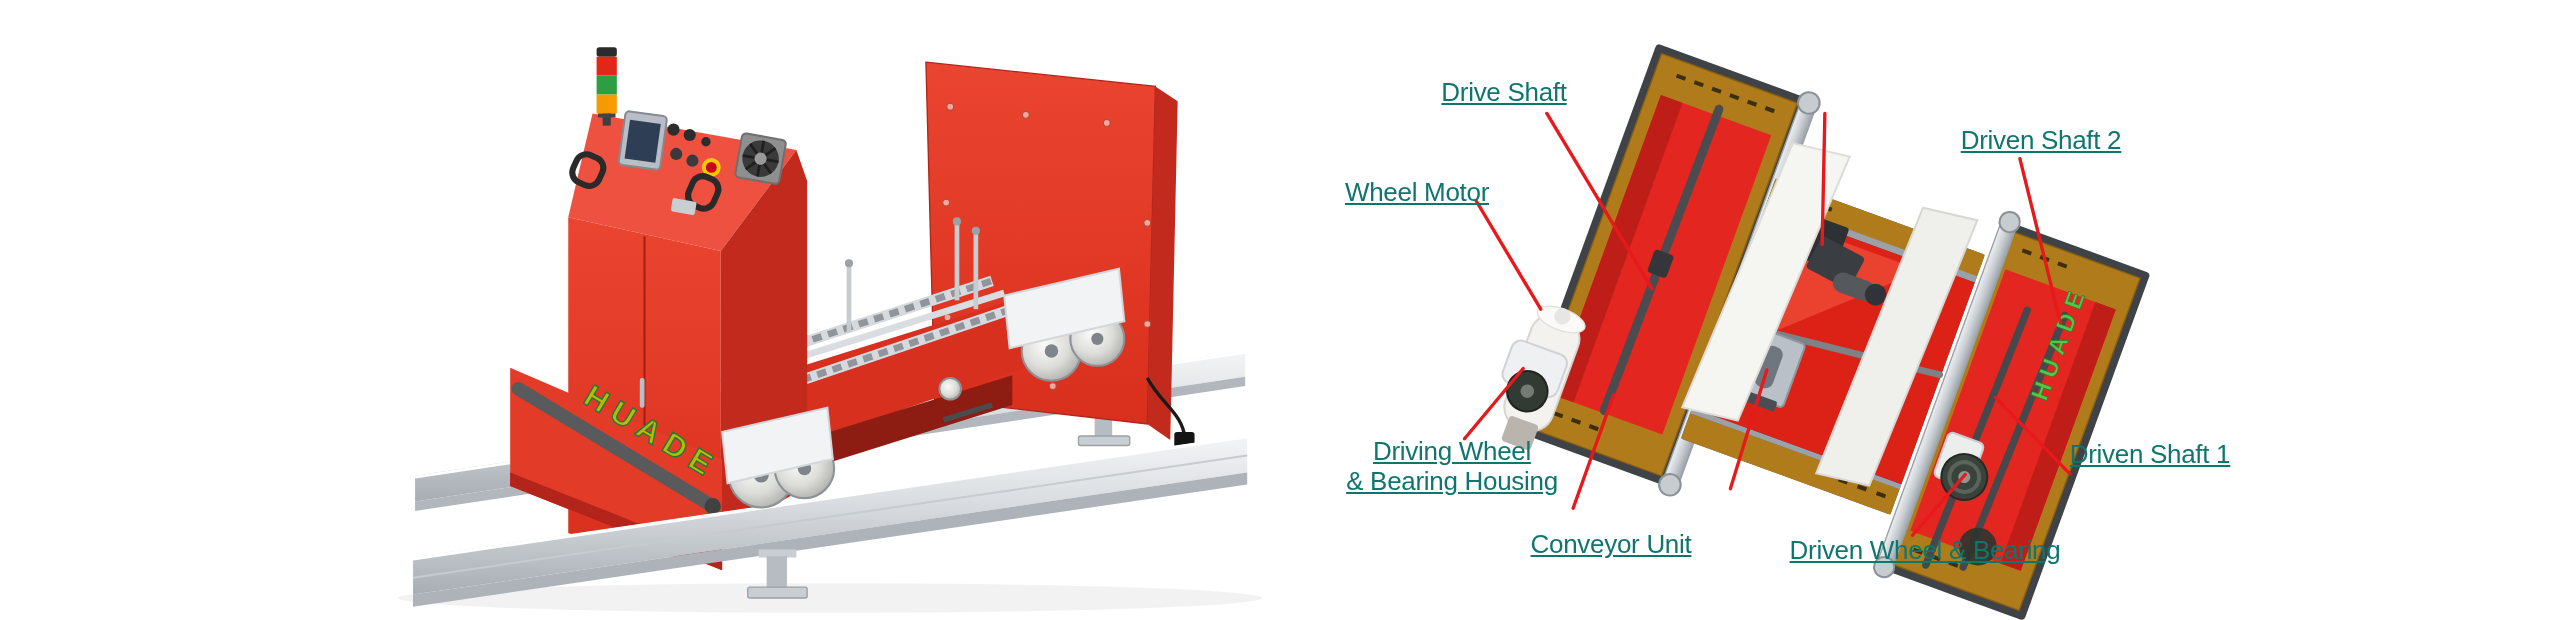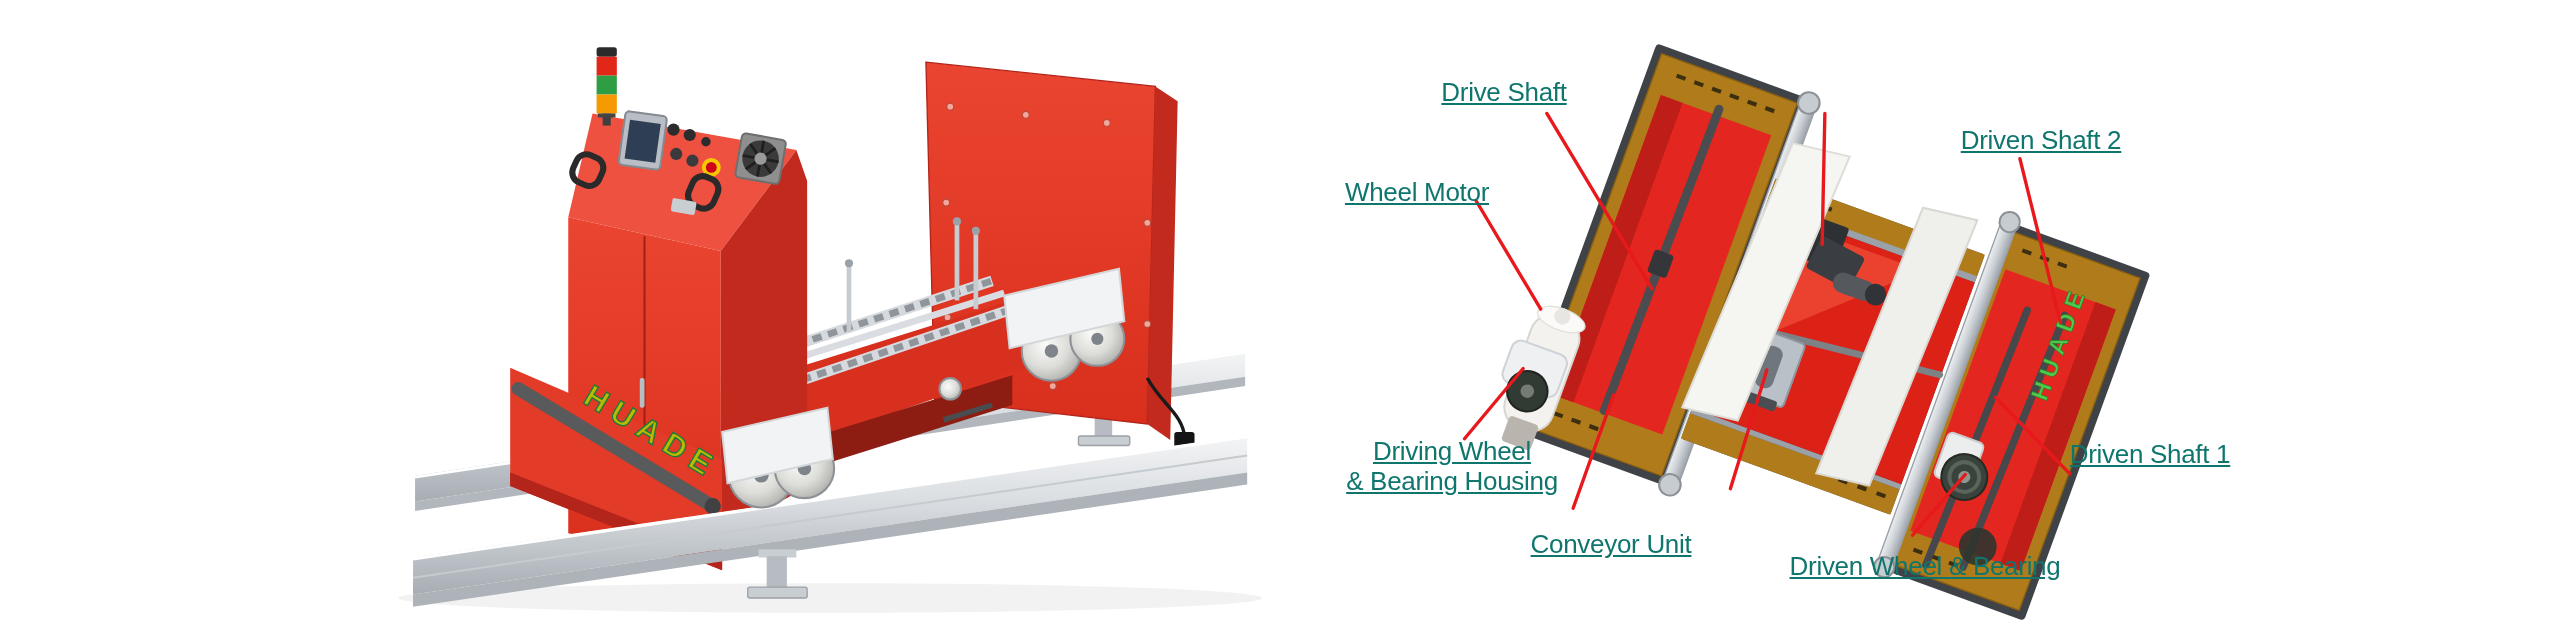--- a/index.html
+++ b/index.html
@@ -311,21 +311,21 @@
 <div class="callout" style="left:1417px;top:192px;">
   <span class="ln">Wheel Motor</span>
 </div>
 <div class="callout" style="left:1452px;top:466px;">
   <span class="ln">Driving Wheel</span>
   <span class="ln">&amp; Bearing Housing</span>
 </div>
 <div class="callout" style="left:1611px;top:524px;margin-top:20px;">
   <span class="ln">Conveyor Unit</span>
 </div>
-<div class="callout" style="left:1925px;top:550px;margin-top:16px;">
+<div class="callout" style="left:1925px;top:550px;">
   <span class="ln">Driven Wheel &amp; Bearing</span>
 </div>
 <div class="callout" style="left:2136px;top:454px;margin-left:14px;">
   <span class="ln">Driven Shaft 1</span>
 </div>
 
 </div>
 
 
 </body></html>

